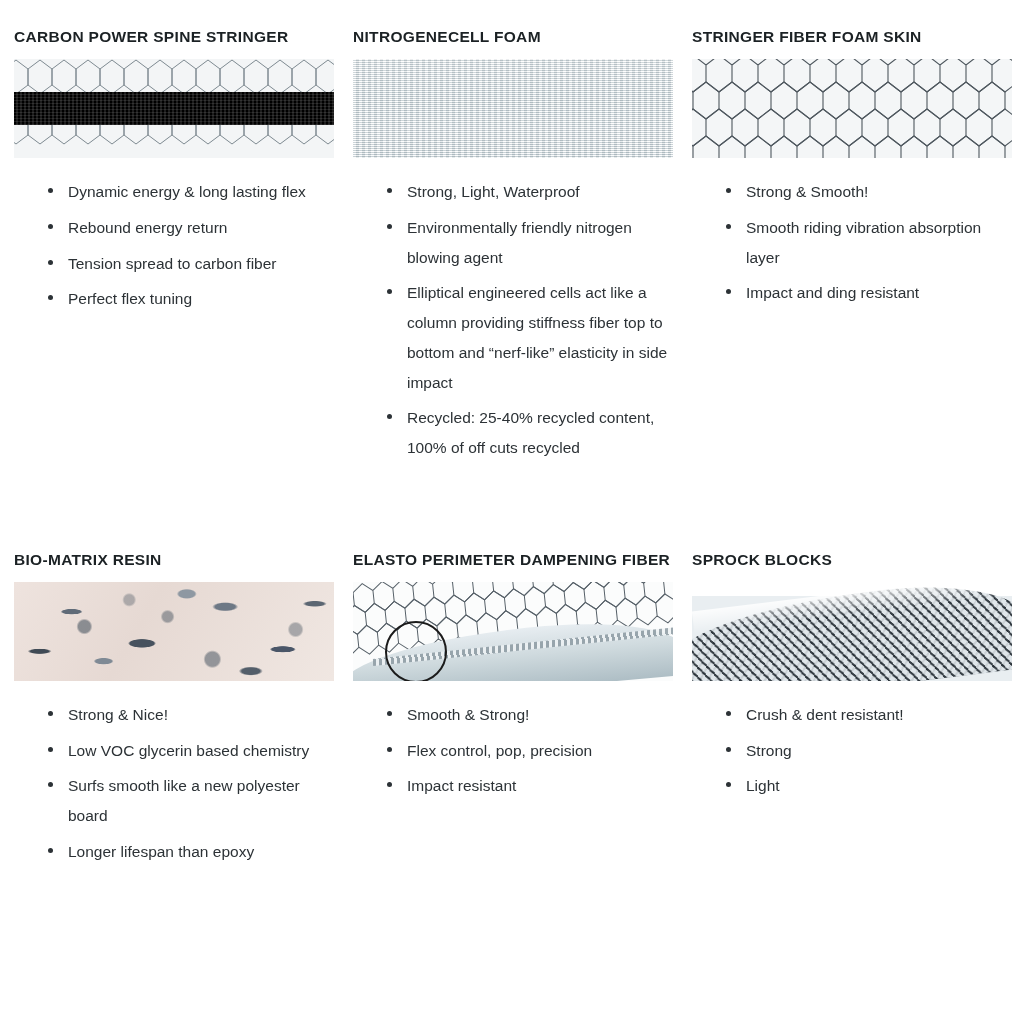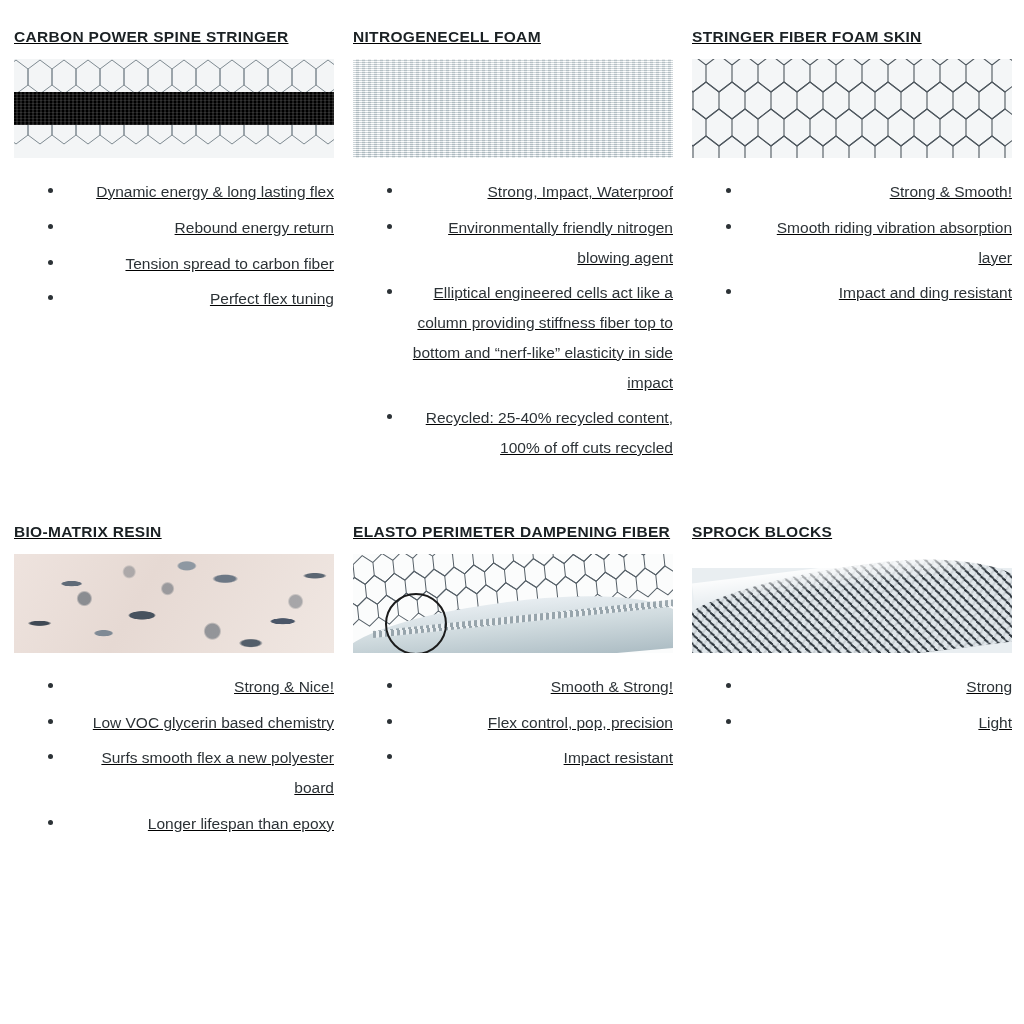--- a/index.html
+++ b/index.html
@@ -9,50 +9,48 @@
     width: 1024px;
     height: 1024px;
     background: #ffffff;
     font-family: "Liberation Sans", sans-serif;
   }
   .page {
     width: 1024px;
     height: 1024px;
     position: relative;
     padding: 28px 14px 0 14px;
-    text-decoration: underline;
   }
   .grid {
     display: grid;
     grid-template-columns: repeat(3, 1fr);
     column-gap: 19px;
     row-gap: 0;
   }
   .cell { padding-bottom: 10px; }
-  .row2 .cell { padding-top: 0; }
+  .row2 .cell { padding-top: 0; margin-top: 28px; }
   .card-title {
     font-size: 15.5px;
     font-weight: bold;
     letter-spacing: 0.02em;
     color: #1b2124;
     margin: 0 0 13px 0;
     font-family: "Liberation Sans", sans-serif;
   }
   .swatch {
     width: 320px;
     height: 99px;
     overflow: hidden;
     position: relative;
     background: #e9edf0;
   }
   .bullets {
     list-style: none;
     margin: 19px 0 0 0;
     padding: 0 0 0 34px;
-    text-align: right;
   }
   .bullets li {
     position: relative;
     font-size: 15.5px;
     line-height: 1.92;
     color: #2c3236;
     margin-bottom: 6px;
     padding-left: 20px;
     max-width: 290px;
   }
@@ -212,21 +210,21 @@
         <li>Rebound energy return</li>
         <li>Tension spread to carbon fiber</li>
         <li>Perfect flex tuning</li>
       </ul>
     </div>
 
     <div class="cell">
       <h3 class="card-title">NITROGENECELL FOAM</h3>
       <div class="swatch sw-foam"></div>
       <ul class="bullets">
-        <li>Strong, Impact, Waterproof</li>
+        <li>Strong, Light, Waterproof</li>
         <li>Environmentally friendly nitrogen blowing agent</li>
         <li>Elliptical engineered cells act like a column providing stiffness fiber top to bottom and “nerf-like” elasticity in side impact</li>
         <li>Recycled: 25-40% recycled content, 100% of off cuts recycled</li>
       </ul>
     </div>
 
     <div class="cell">
       <h3 class="card-title">STRINGER FIBER FOAM SKIN</h3>
       <div class="swatch">
         <div class="hexmesh">
@@ -252,21 +250,21 @@
   <div class="row-gap"></div>
 
   <div class="grid row2">
 
     <div class="cell">
       <h3 class="card-title">BIO-MATRIX RESIN</h3>
       <div class="swatch sw-resin"></div>
       <ul class="bullets">
         <li>Strong &amp; Nice!</li>
         <li>Low VOC glycerin based chemistry</li>
-        <li>Surfs smooth flex a new polyester board</li>
+        <li>Surfs smooth like a new polyester board</li>
         <li>Longer lifespan than epoxy</li>
       </ul>
     </div>
 
     <div class="cell">
       <h3 class="card-title">ELASTO PERIMETER DAMPENING FIBER</h3>
       <div class="swatch sw-elasto">
         <div class="hexmesh">
           <svg viewBox="0 0 320 99" preserveAspectRatio="none" aria-hidden="true">
             <rect x="0" y="0" width="320" height="99" fill="#fbfcfc"></rect>
@@ -288,19 +286,20 @@
       </ul>
     </div>
 
     <div class="cell">
       <h3 class="card-title">SPROCK BLOCKS</h3>
       <div class="swatch sw-sprock">
         <div class="weave"></div>
         <div class="hi"></div>
       </div>
       <ul class="bullets">
+        <li>Crush &amp; dent resistant!</li>
         <li>Strong</li>
         <li>Light</li>
       </ul>
     </div>
   </div>
 
 </div>
 
 </body></html>

